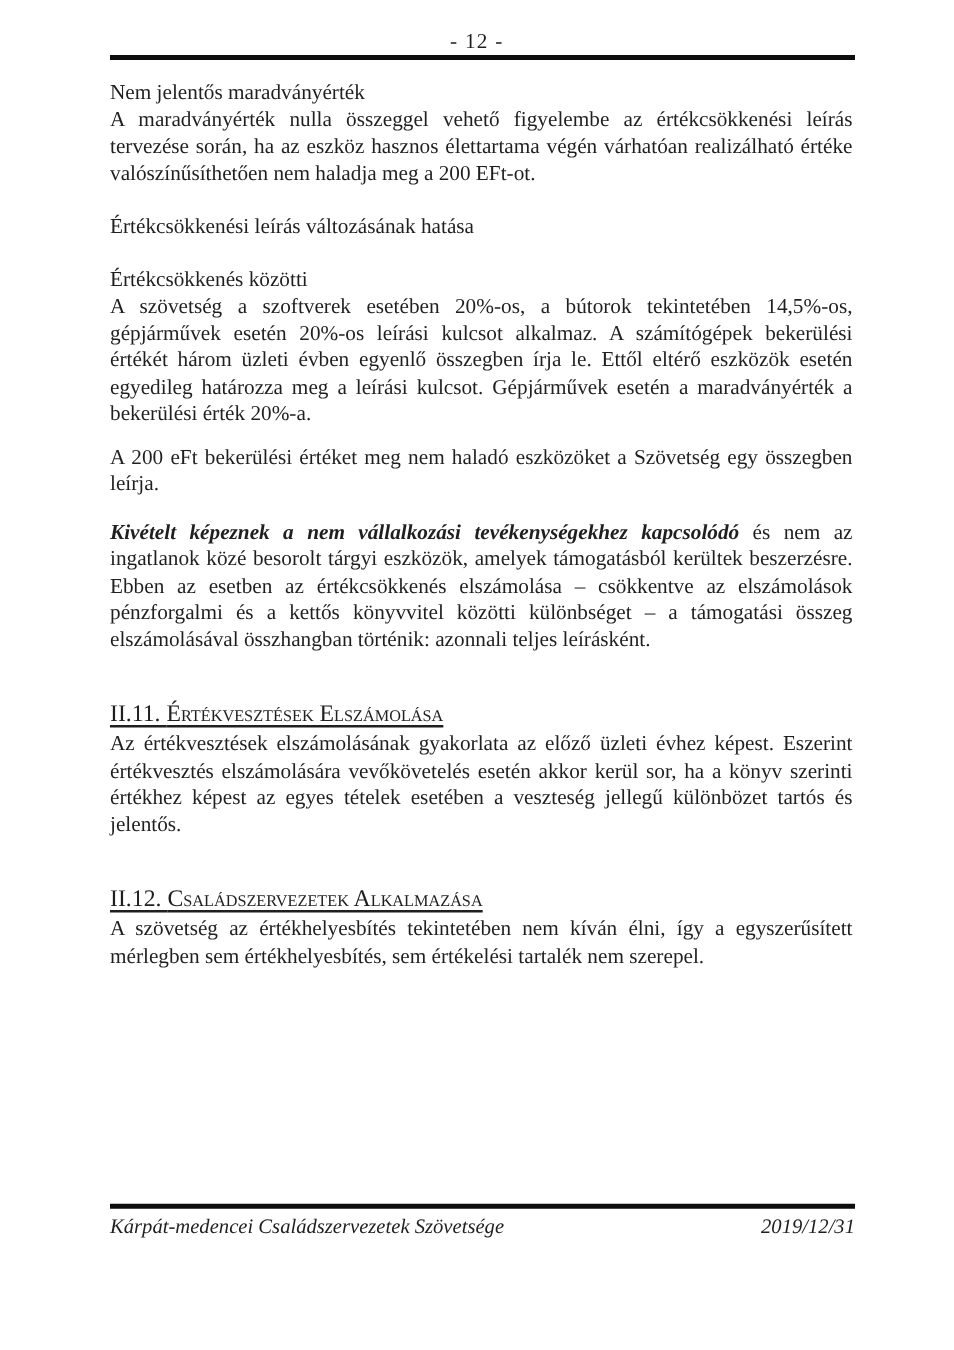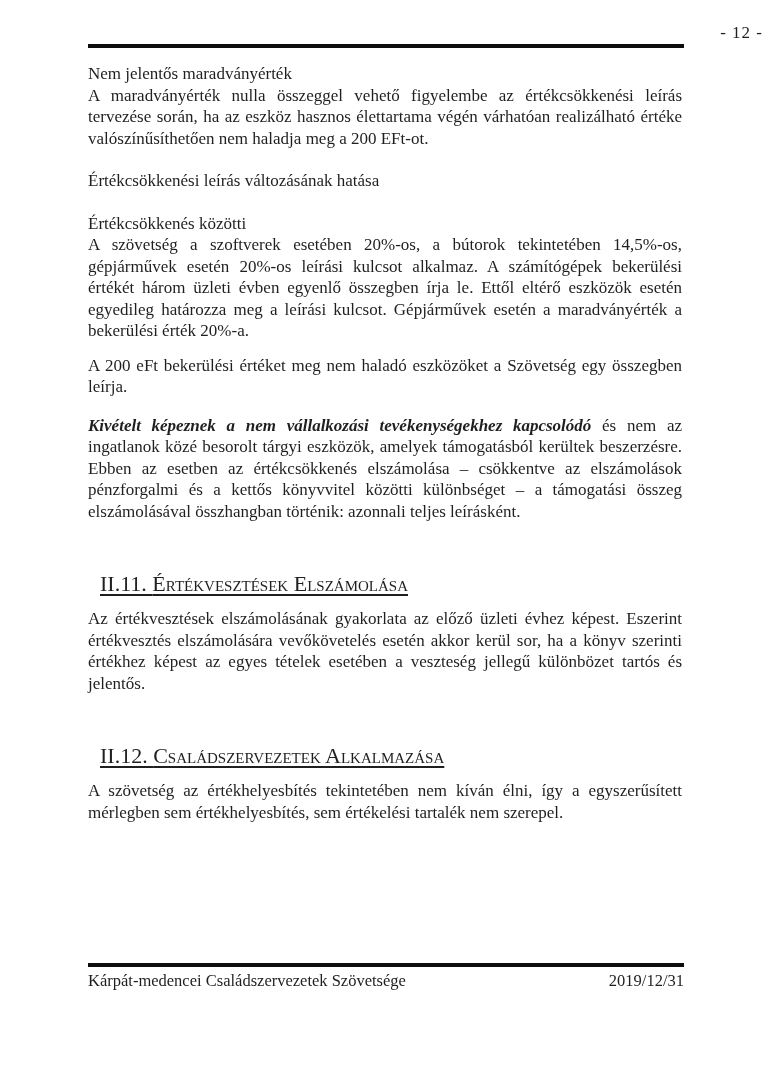--- a/index.html
+++ b/index.html
@@ -12,21 +12,21 @@
     width: 763px;
     height: 1080px;
     background: #ffffff;
     font-family: "Liberation Serif", serif;
     color: #1f1f1f;
     overflow: hidden;
     box-sizing: border-box;
     padding-top: 22px;
   }
   .page-number {
-    text-align: right;
+    text-align: center;
     font-size: 17px;
     line-height: 21px;
     letter-spacing: 1px;
   }
   .header-rule {
     height: 4px;
     background: #0d0d0d;
     margin: 1px 79px 0 88px;
   }
   .content {
@@ -39,22 +39,22 @@
     margin: 0;
     text-align: justify;
   }
   .bold-heading {
     font-weight: normal;
     margin: 0;
     font-size: 17px;
     line-height: 21.5px;
   }
   .section-heading {
-    margin: 12px;
-    font-size: 22px;
+    margin: 0;
+    font-size: 19px;
     line-height: 25px;
     font-weight: normal;
     text-decoration: underline;
     text-underline-offset: 3px;
     text-decoration-thickness: 1.5px;
   }
   .section-heading .sc {
     font-variant: small-caps;
   }
   .lead-bold-italic {
@@ -64,20 +64,21 @@
   }
   .gap-line   { height: 21px; }  
   .gap-small  { height: 13px; }
   .gap-medium { height: 17px; }
   .gap-big    { height: 37px; }  
   .footer {
     position: absolute;
     left: 88px;
     right: 79px;
     top: 963px;
+    font-style: italic;
   }
   .footer-rule {
     height: 4px;
     background: #0d0d0d;
   }
   .footer-row {
     display: flex;
     justify-content: space-between;
     font-size: 16.5px;
     line-height: 22px;

